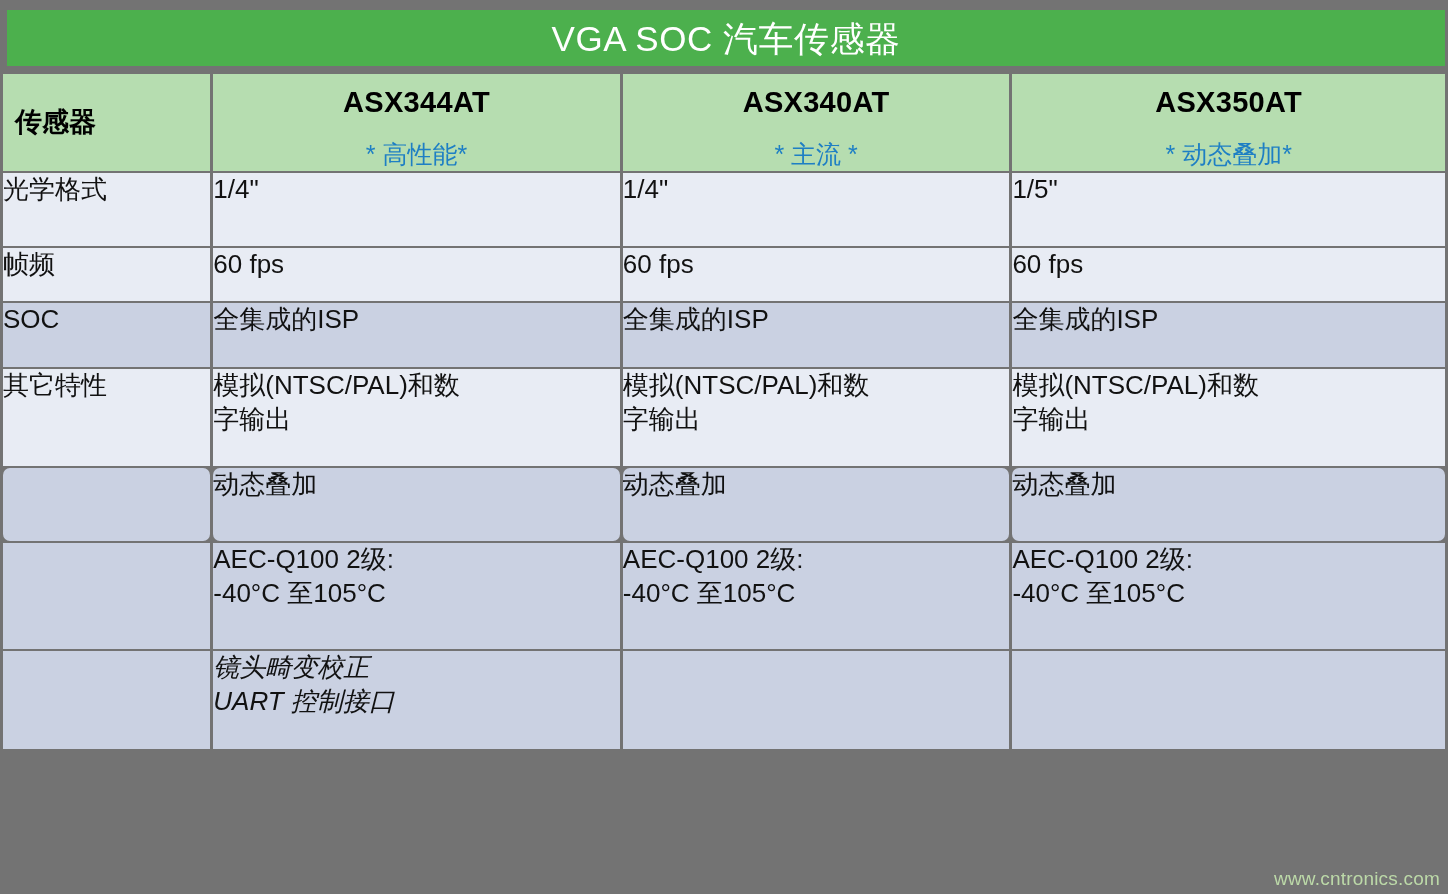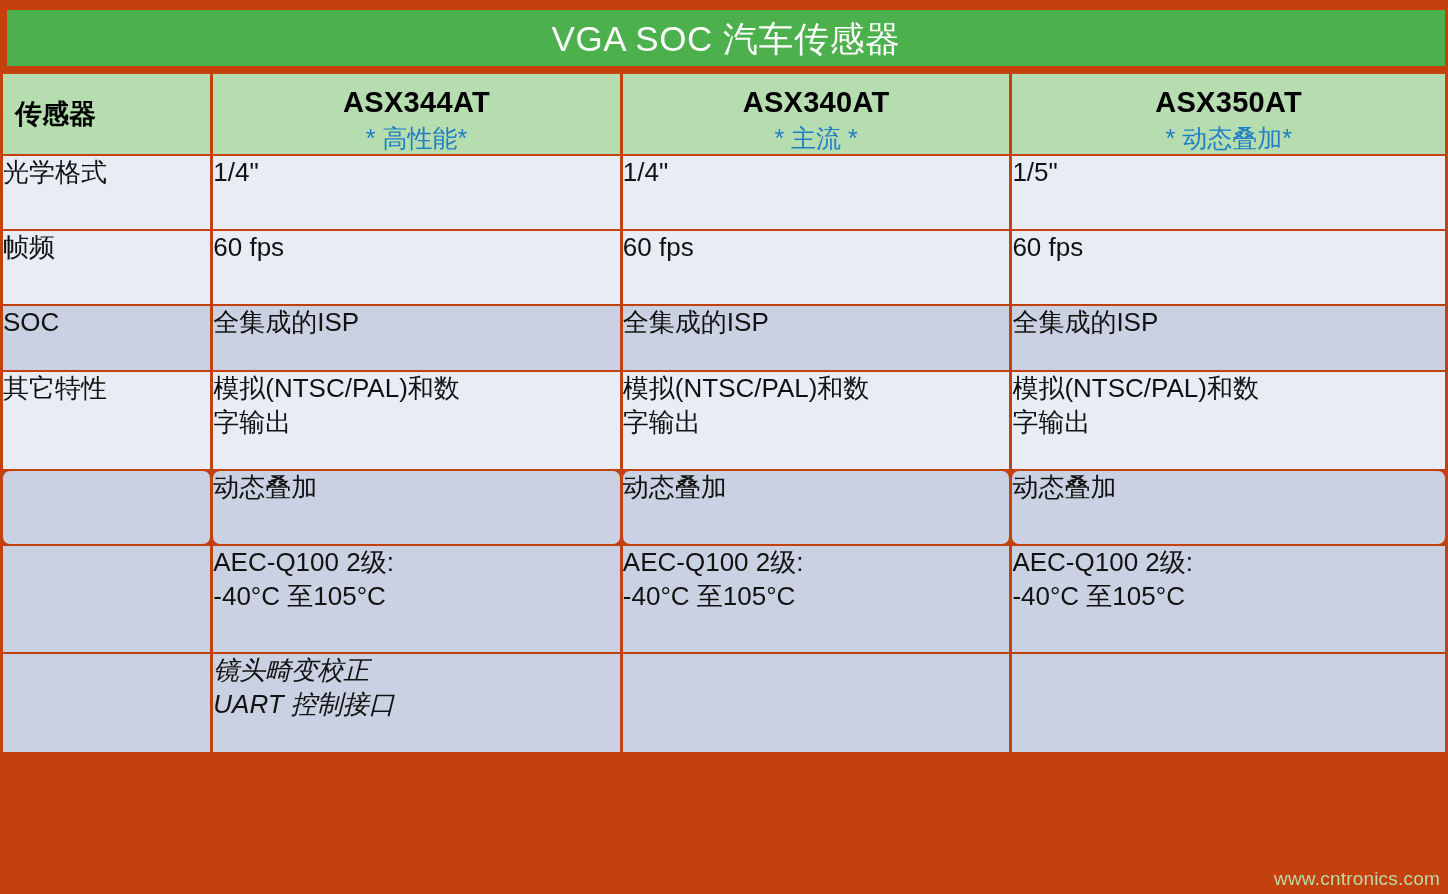--- a/index.html
+++ b/index.html
@@ -12,21 +12,21 @@
     height: 894px;
     font-family: "Liberation Sans", "DejaVu Sans", sans-serif;
     overflow: hidden;
     position: relative;
   }
 
   #slide {
     position: relative;
     width: 1448px;
     height: 894px;
-    background: #c2410c;
+    background: #737373;
   }
 
   
   .title-bar {
     position: absolute;
     left: 7px;
     top: 10px;
     width: 1438px;
     height: 56px;
     background: #4cb04d;
@@ -84,20 +84,21 @@
     color: #000000;
   }
   .hdr-center {
     display: flex;
     flex-direction: column;
     align-items: center;
     justify-content: center;
     height: 100%;
     box-sizing: border-box;
     padding-top: 12px;
+    gap: 17px;
   }
   .hdr-part {
     font-size: 29px;
     font-weight: 700;
     color: #000000;
     line-height: 1.12;
     letter-spacing: 0.3px;
   }
   .hdr-sub {
     font-size: 25px;
@@ -121,21 +122,21 @@
   .shade-dark  { background: #cad1e2; }
 
   .label-cell {
     font-size: 26px;
     color: #111111;
   }
 
   
   .h-r0 { height: 73px; margin-top: 36px; }
   .h-r1 { height: 97px; }
-  .h-r2 { height: 73px; }
+  .h-r2 { height: 53px; }
   .h-r3 { height: 64px; }
   .h-r4 { height: 97px; }
   .h-r5 { height: 73px; border-radius: 7px; }
   .h-r6 { height: 106px; }
   .h-r7 { height: 98px; font-style: italic; }
 
   
   .watermark {
     position: absolute;
     right: 8px;

